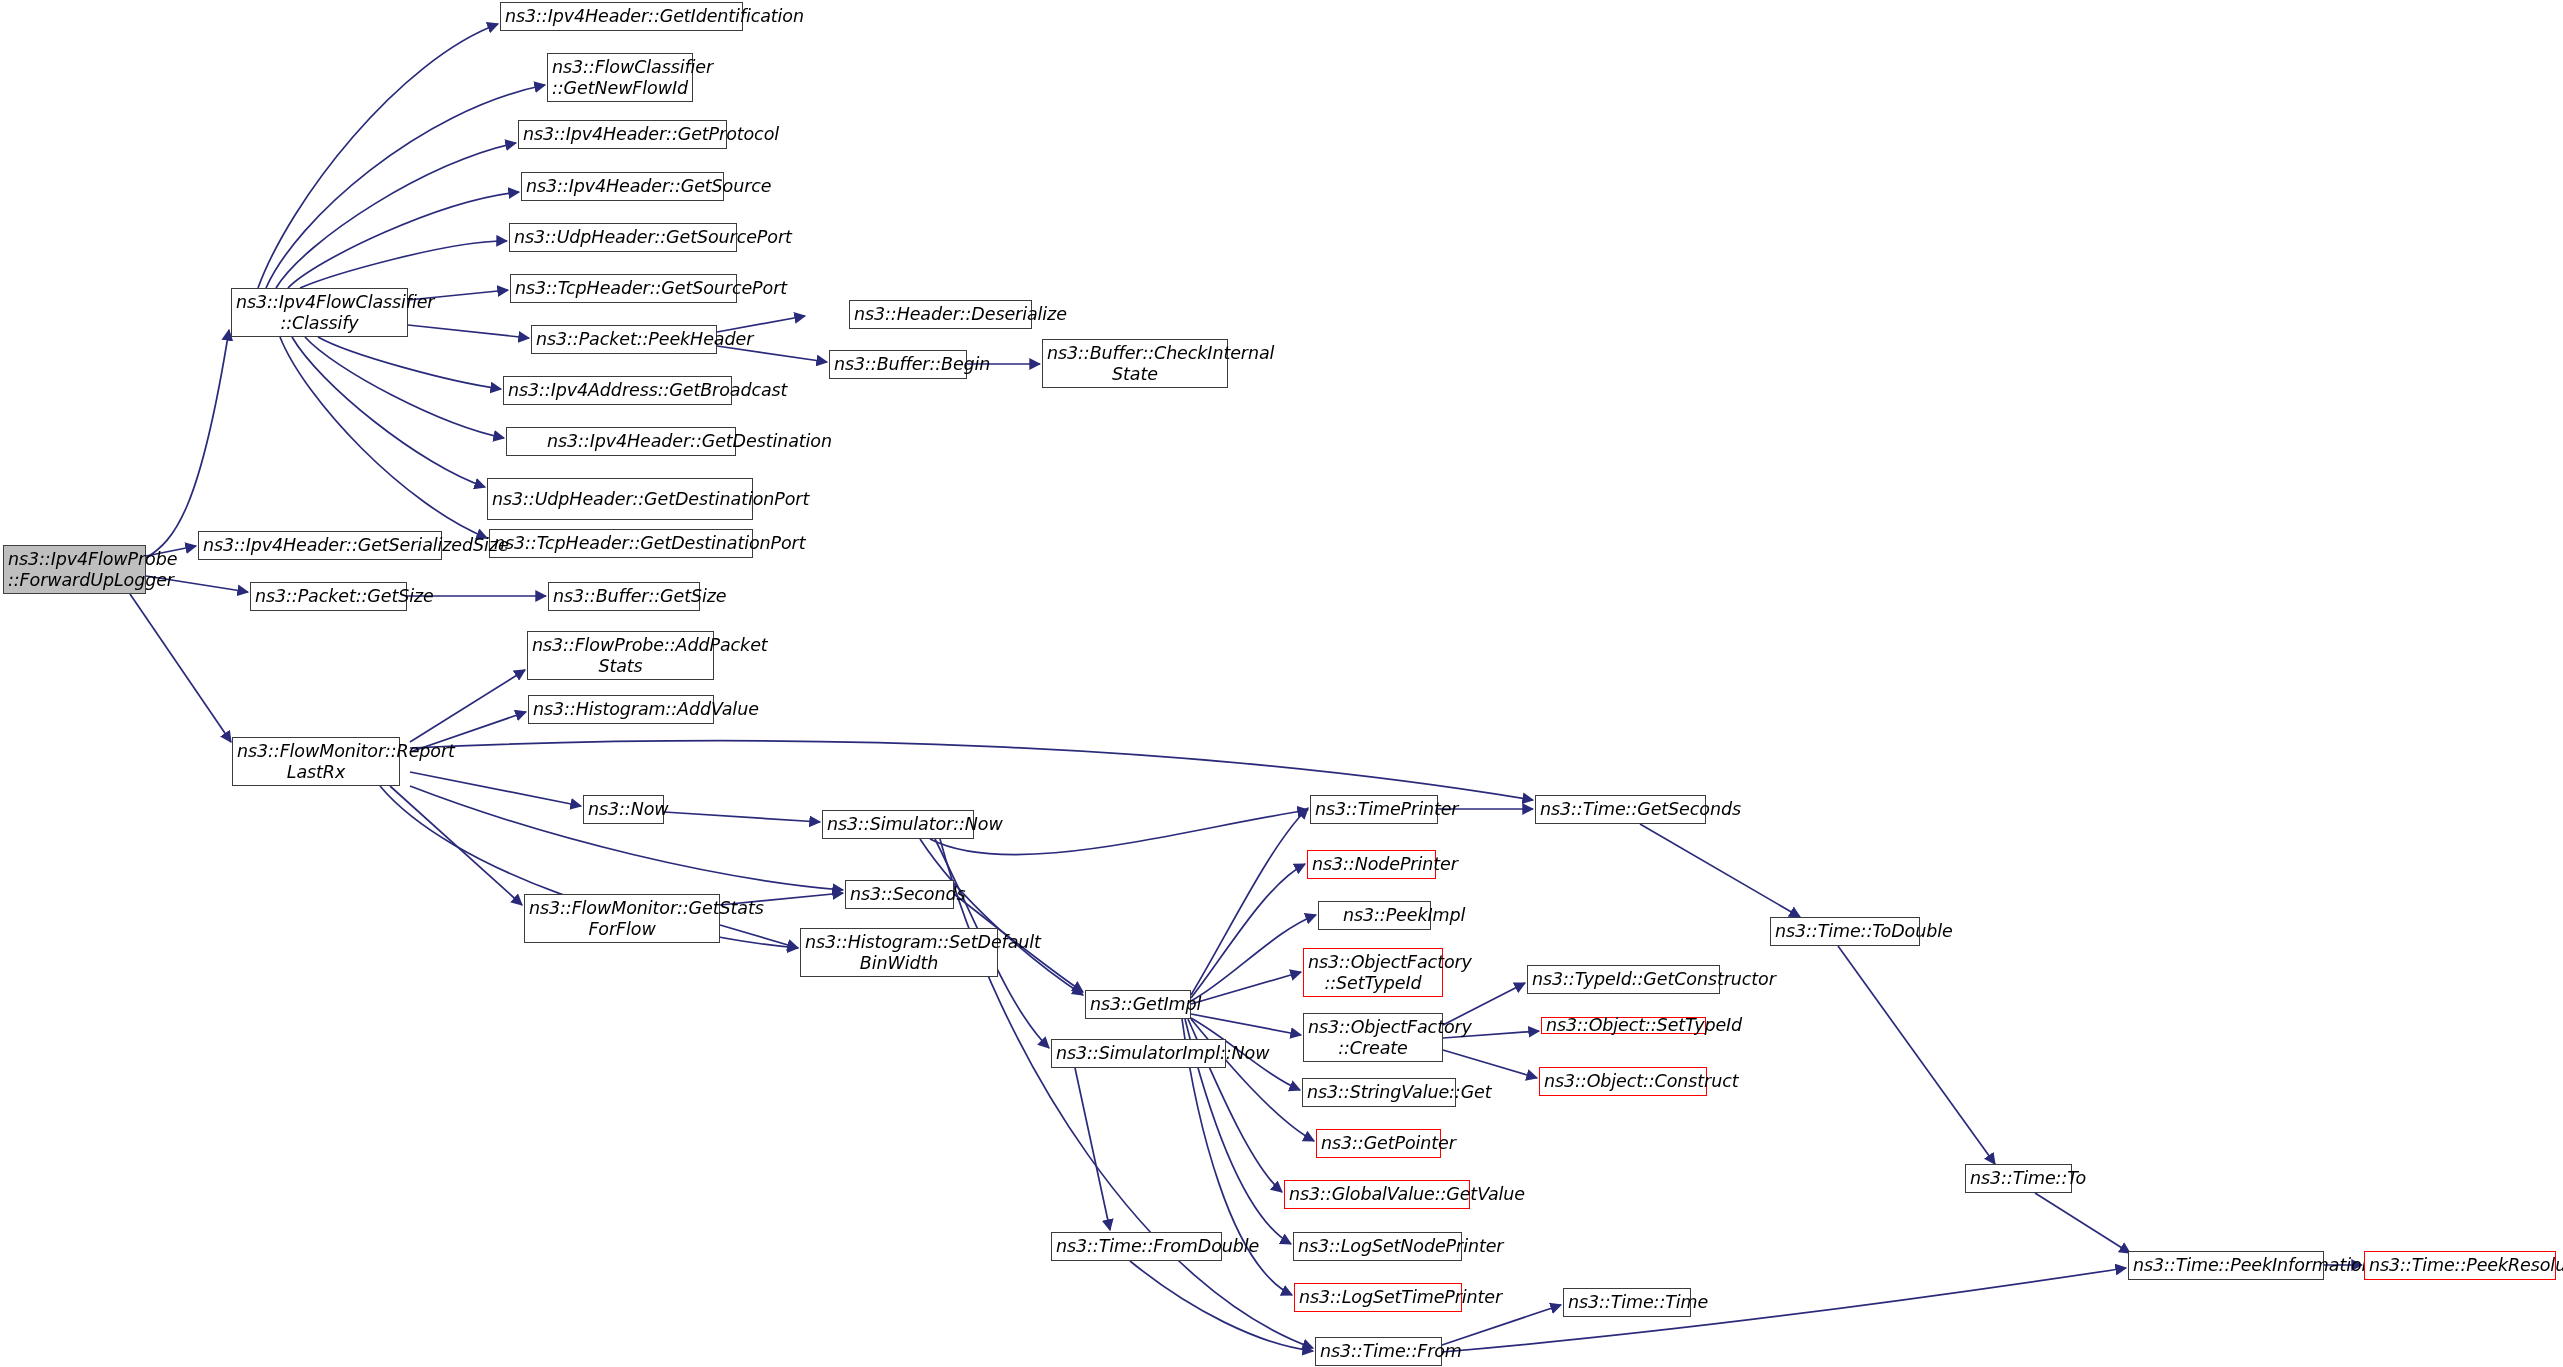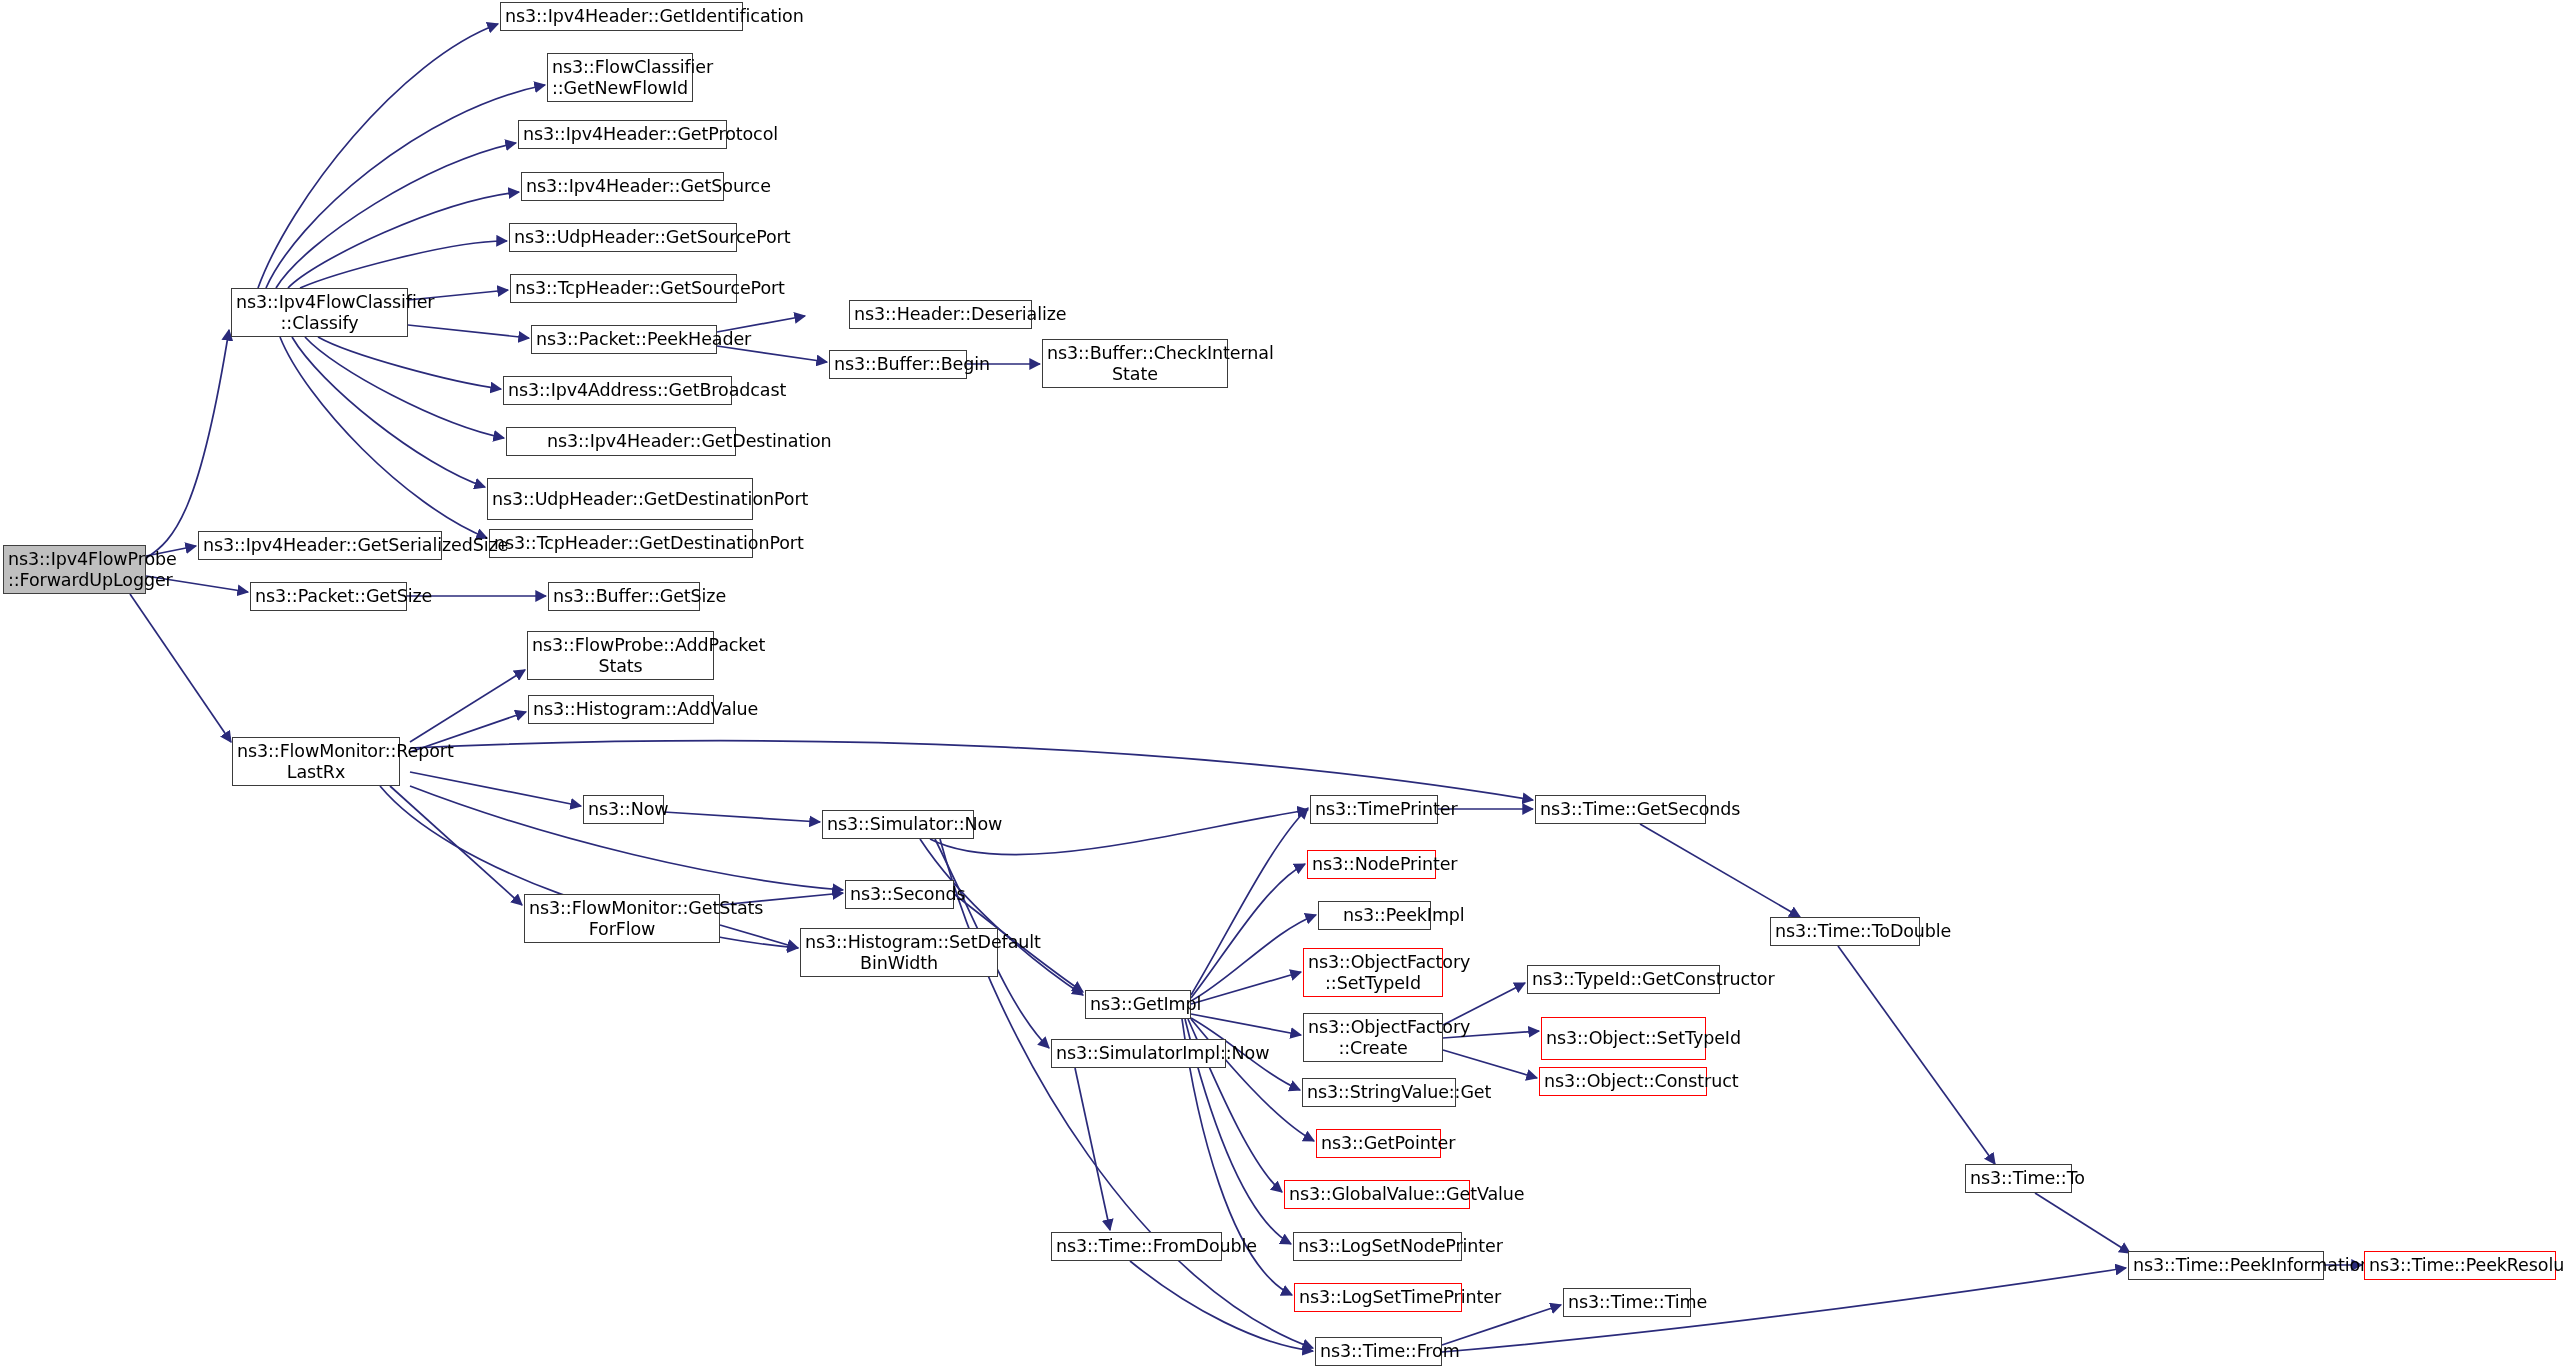--- a/index.html
+++ b/index.html
@@ -30,21 +30,21 @@
     font-size:17.5px;
     line-height:1.18;
     color:#000000;
     white-space:pre-line;
     letter-spacing:-0.1px;
     padding:1px 4px;
     z-index:3;
   }
   .node.red{ border-color:#ff0000; }
   .node.root{ background:#bfbfbf; border-color:#404040; }
-  .node span{ display:block; width:100%; }
+  .node span{ display:block; width:100%;font-style:italic; }
 </style>
 </head>
 <body>
 
 <div id="canvas">
   <svg id="edges" viewBox="0 0 2563 1367" preserveAspectRatio="none">
     <defs>
       <marker id="arrow" viewBox="0 0 10 10" refX="9" refY="5" markerWidth="7" markerHeight="7" orient="auto-start-reverse">
         <path d="M 0 0 L 10 5 L 0 10 z" fill="#2a2a7a"></path>
       </marker>
@@ -152,21 +152,21 @@
       <div class="node red" style="left: 1303px; top: 948px; width: 140px; height: 49px;"><span>ns3::ObjectFactory
 ::SetTypeId</span></div>
       <div class="node" style="left: 1303px; top: 1013px; width: 140px; height: 49px;"><span>ns3::ObjectFactory
 ::Create</span></div>
       <div class="node" style="left: 1302px; top: 1078px; width: 154px; height: 29px;"><span>ns3::StringValue::Get</span></div>
       <div class="node red" style="left: 1316px; top: 1129px; width: 125px; height: 29px;"><span>ns3::GetPointer</span></div>
       <div class="node red" style="left: 1284px; top: 1180px; width: 186px; height: 29px;"><span>ns3::GlobalValue::GetValue</span></div>
       <div class="node" style="left: 1293px; top: 1232px; width: 169px; height: 29px;"><span>ns3::LogSetNodePrinter</span></div>
       <div class="node red" style="left: 1294px; top: 1283px; width: 168px; height: 29px;"><span>ns3::LogSetTimePrinter</span></div>
       <div class="node" style="left: 1527px; top: 965px; width: 193px; height: 29px;"><span>ns3::TypeId::GetConstructor</span></div>
-      <div class="node red" style="left: 1541px; top: 1017px; width: 165px; height: 43px;"><span>ns3::Object::SetTypeId</span></div>
+      <div class="node red" style="left: 1541px; top: 1017px; width: 165px; height: 17px;"><span>ns3::Object::SetTypeId</span></div>
       <div class="node red" style="left: 1539px; top: 1067px; width: 168px; height: 29px;"><span>ns3::Object::Construct</span></div>
       <div class="node" style="left: 1535px; top: 795px; width: 171px; height: 29px;"><span>ns3::Time::GetSeconds</span></div>
       <div class="node" style="left: 1770px; top: 917px; width: 150px; height: 29px;"><span>ns3::Time::ToDouble</span></div>
       <div class="node" style="left: 1965px; top: 1164px; width: 107px; height: 29px;"><span>ns3::Time::To</span></div>
       <div class="node" style="left: 2128px; top: 1251px; width: 196px; height: 29px;"><span>ns3::Time::PeekInformation</span></div>
       <div class="node red" style="left: 2364px; top: 1251px; width: 192px; height: 29px;"><span>ns3::Time::PeekResolution</span></div>
       <div class="node" style="left: 1051px; top: 1232px; width: 171px; height: 29px;"><span>ns3::Time::FromDouble</span></div>
       <div class="node" style="left: 1315px; top: 1337px; width: 127px; height: 29px;"><span>ns3::Time::From</span></div>
       <div class="node" style="left: 1563px; top: 1288px; width: 128px; height: 29px;"><span>ns3::Time::Time</span></div>
     </div>

